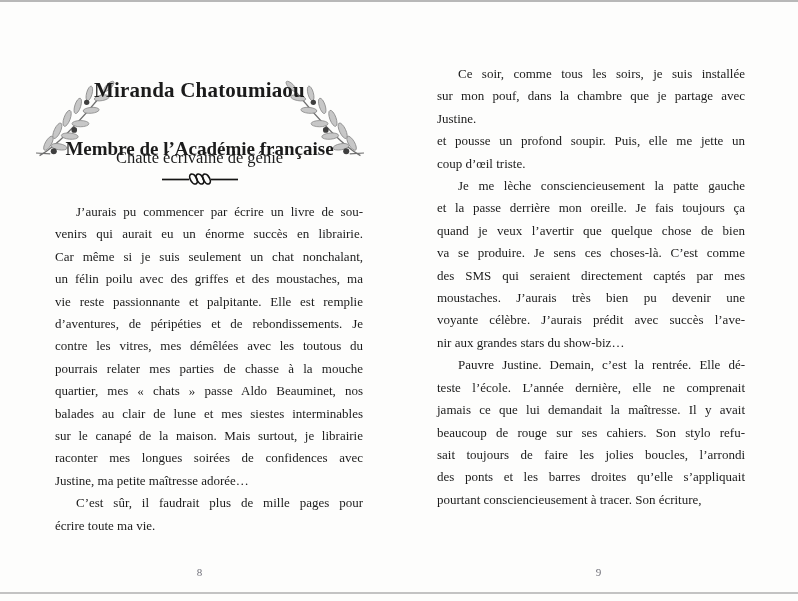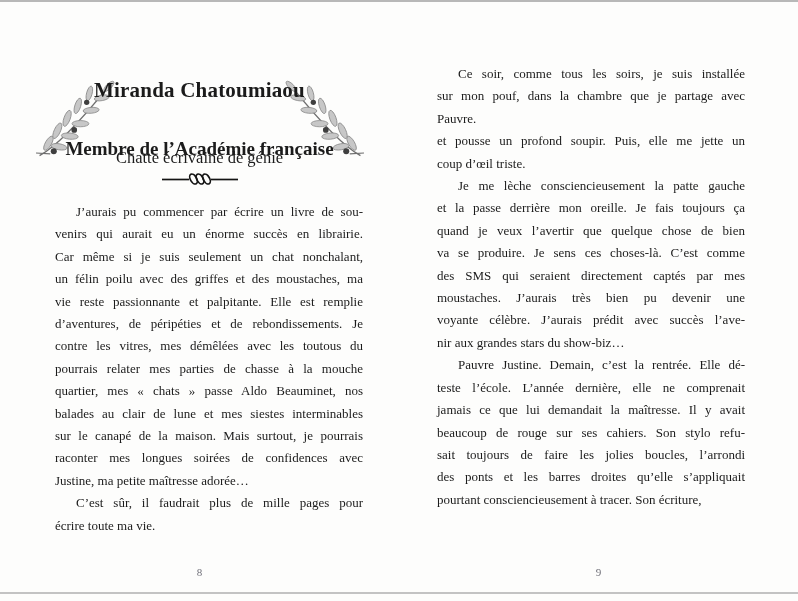--- a/index.html
+++ b/index.html
@@ -147,39 +147,39 @@
           <div class="line first">J’aurais pu commencer par écrire un livre de sou-</div>
           <div class="line">venirs qui aurait eu un énorme succès en librairie.</div>
           <div class="line">Car même si je suis seulement un chat nonchalant,</div>
           <div class="line">un félin poilu avec des griffes et des moustaches, ma</div>
           <div class="line">vie reste passionnante et palpitante. Elle est remplie</div>
           <div class="line">d’aventures, de péripéties et de rebondissements. Je</div>
           <div class="line">contre les vitres, mes démêlées avec les toutous du</div>
           <div class="line">pourrais relater mes parties de chasse à la mouche</div>
           <div class="line">quartier, mes « chats » passe Aldo Beauminet, nos</div>
           <div class="line">balades au clair de lune et mes siestes interminables</div>
-          <div class="line">sur le canapé de la maison. Mais surtout, je pourrais</div>
+          <div class="line">sur le canapé de la maison. Mais surtout, je librairie</div>
           <div class="line">raconter mes longues soirées de confidences avec</div>
           <div class="line last">Justine, ma petite maîtresse adorée…</div>
         </div>
         <div class="paragraph">
           <div class="line first">C’est sûr, il faudrait plus de mille pages pour</div>
           <div class="line last">écrire toute ma vie.</div>
         </div>
       </div>
 
     <div class="folio">8</div>
   </div>
 
   <div class="page right">
     <div class="text-block">
         <div class="paragraph">
           <div class="line first">Ce soir, comme tous les soirs, je suis installée</div>
           <div class="line">sur mon pouf, dans la chambre que je partage avec</div>
-          <div class="line last">Pauvre.</div>
+          <div class="line last">Justine.</div>
         </div>
         <div class="paragraph">
           <div class="line">et pousse un profond soupir. Puis, elle me jette un</div>
           <div class="line last">coup d’œil triste.</div>
         </div>
         <div class="paragraph">
           <div class="line first">Je me lèche consciencieusement la patte gauche</div>
           <div class="line">et la passe derrière mon oreille. Je fais toujours ça</div>
           <div class="line">quand je veux l’avertir que quelque chose de bien</div>
           <div class="line">va se produire. Je sens ces choses-là. C’est comme</div>

